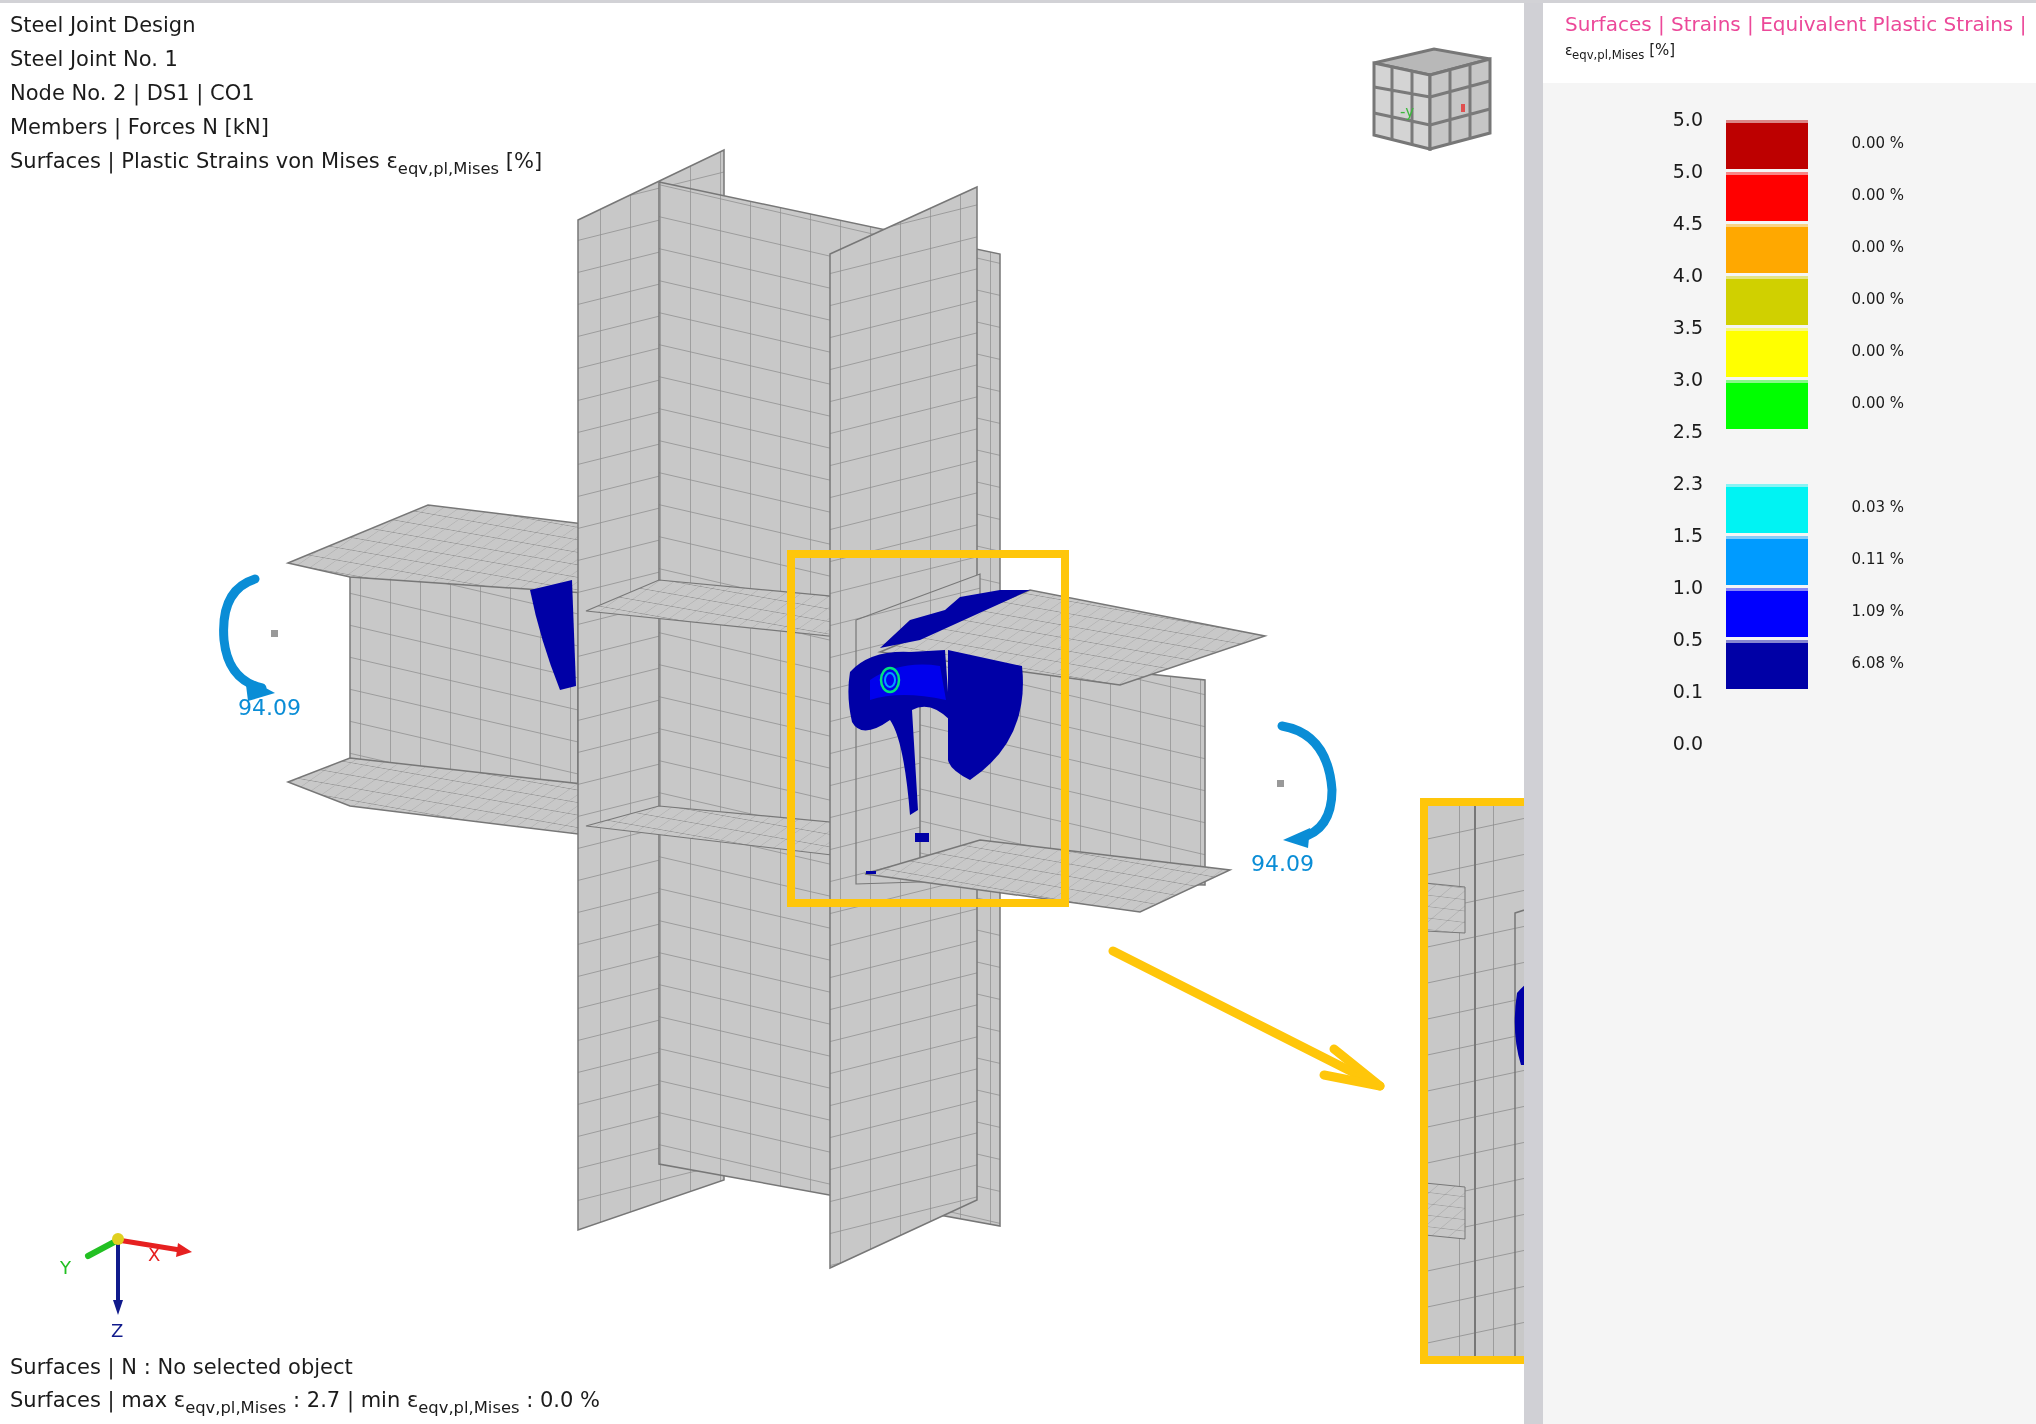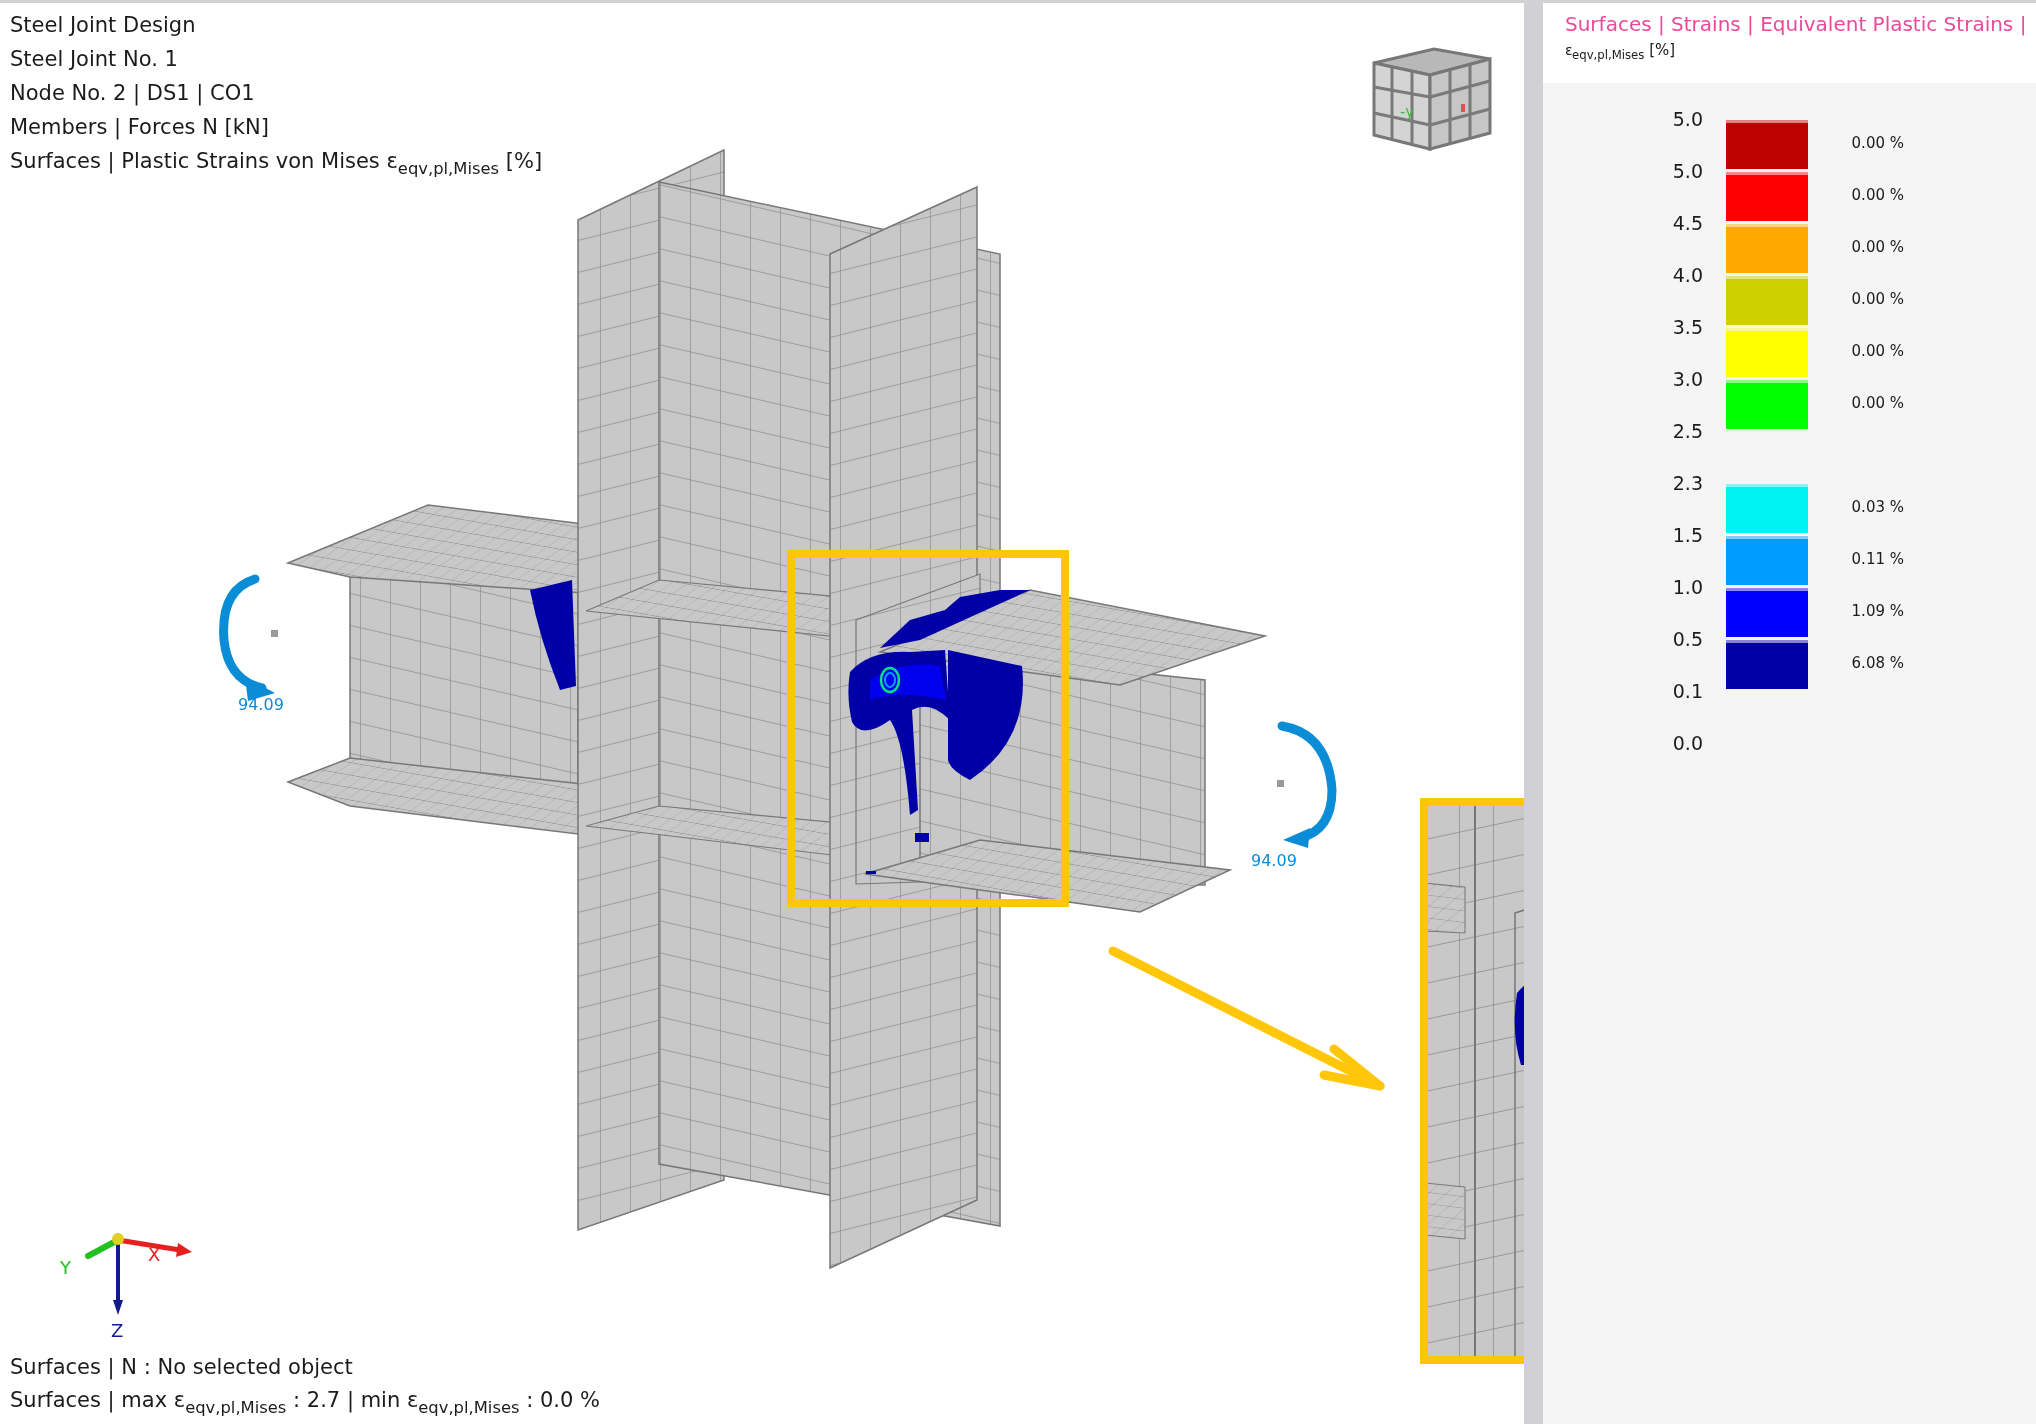--- a/index.html
+++ b/index.html
@@ -14,21 +14,21 @@
   .legend-sub { position:absolute; left:22px; top:38px; font-size:15px; white-space:nowrap; color:#1b1b1b; }
   .legend-sub .sym { font-size:14px; letter-spacing:-0.5px; }
   .info { position:absolute; left:10px; font-size:21px; white-space:nowrap; color:#1b1b1b;text-align:right; }
   .info sub, .legend-sub sub { font-size:0.78em; vertical-align:-0.35em; }
   .model-svg { position:absolute; left:0; top:0; }
   .scale-row { position:absolute; left:0; width:493px; height:52px; }
   .scale-label { position:absolute; right:333px; font-size:19px; color:#1b1b1b; text-align:right; }
   .scale-swatch { position:absolute; left:183px; width:82px; height:46px; top:3px; }
   .scale-swatch::before { content:""; position:absolute; left:0; right:0; top:-3px; height:3px; background:inherit; opacity:0.45; }
   .scale-pct { position:absolute; right:132px; top:14px; font-size:15px; color:#1b1b1b; text-align:right; }
-  .moment-label { position:absolute; font-size:16px; color:#0a8dd6; }
+  .moment-label { position:absolute; font-size:22px; color:#0a8dd6; }
   .axis-label { position:absolute; font-size:18px; }
   .view-cube { position:absolute; left:1364px; top:34px; width:136px; height:116px; }
   .hl-box { position:absolute; border:8px solid #ffc60a; box-sizing:border-box; }
 </style>
 </head>
 <body>
 
 <div class="topline"></div>
 
 <div id="viewport">

